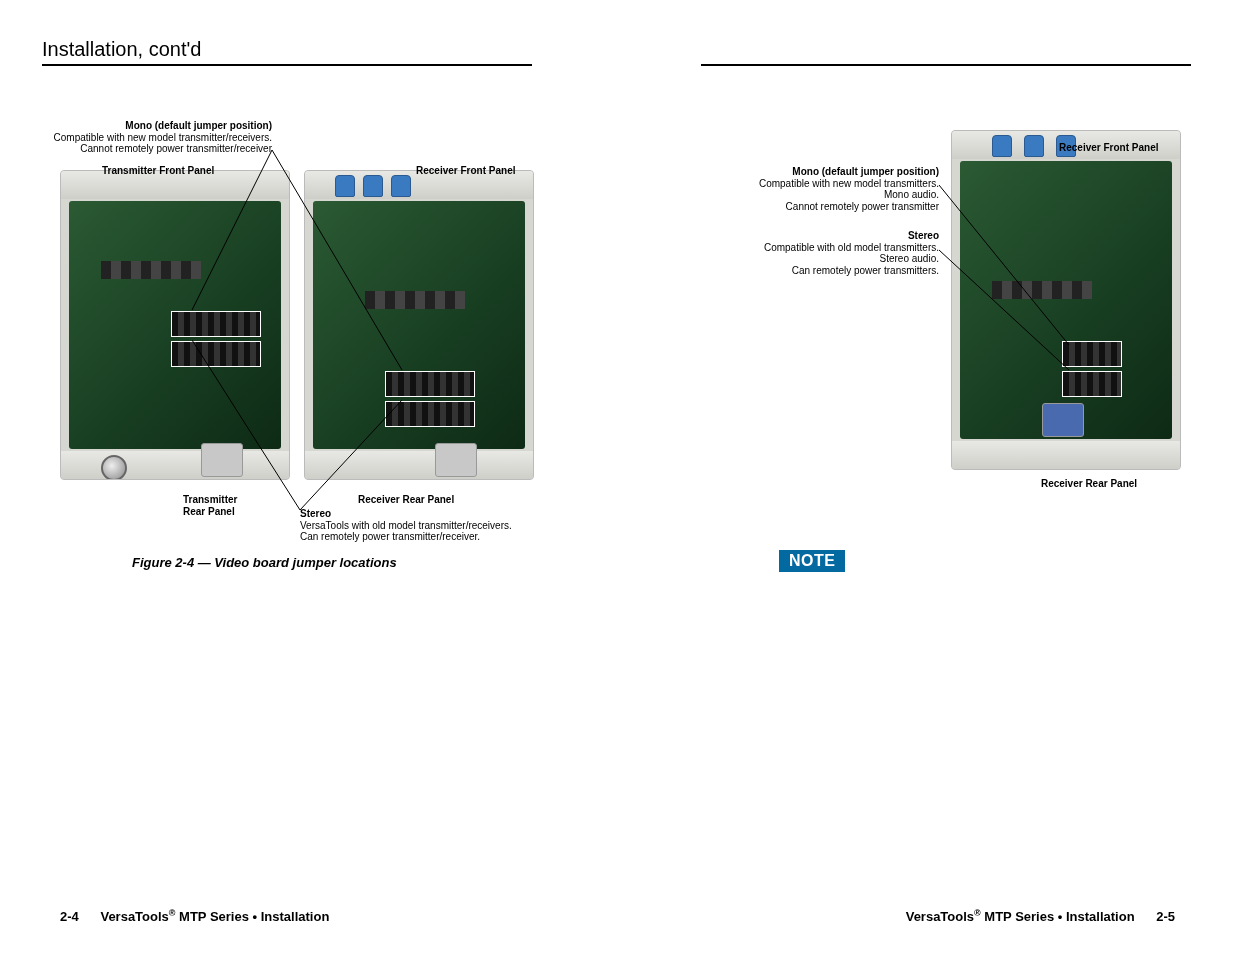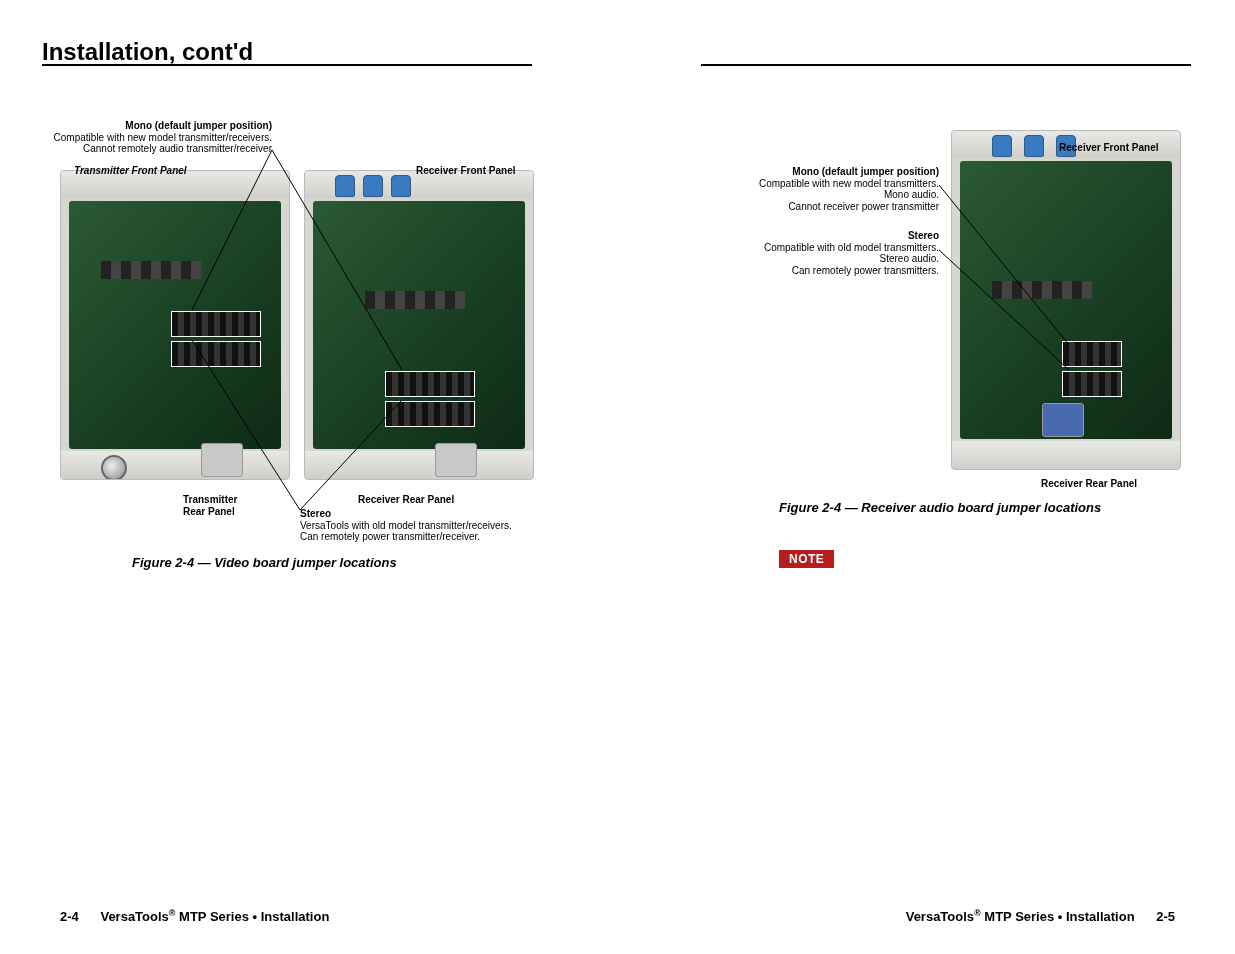--- a/index.html
+++ b/index.html
@@ -15,22 +15,22 @@
     position: absolute;
     top: 0;
     height: 954px;
   }
   .page-left  { left: 0;    width: 617px; }
   .page-right { left: 617px; width: 618px; }
 
   .section-title {
     position: absolute;
     left: 42px; top: 38px;
-    font-size: 24px;
-    font-weight: bold;
+    font-size: 20px;
+    font-weight: normal;
     font-family: Arial, Helvetica, sans-serif;
   }
   .section-rule {
     position: absolute;
     left: 42px; top: 64px;
     width: 490px; height: 2px;
     background: #000;
   }
   .section-rule.right { left: 84px; }
 
@@ -114,22 +114,22 @@
 
   
   svg.overlay {
     position: absolute; left:0; top:0; width:100%; height:100%;
     pointer-events: none;
   }
   svg.overlay line { stroke:#000; stroke-width:1; }
 
   .note-badge {
     position: absolute;
-    background: #b91c1c; color: #fff;
-    font-size: 12px; font-weight: bold;
+    background: #0369a1; color: #fff;
+    font-size: 16px; font-weight: bold;
     padding: 2px 10px;
     letter-spacing: 0.5px;
   }
 
   
   .footer {
     position: absolute;
     bottom: 30px;
     font-size: 13px;
     font-weight: bold;
@@ -169,24 +169,24 @@
       <div class="knob" style="left:86px; top:4px;"></div>
       <div class="jumper-hdr" style="left:80px; top:200px;"></div>
       <div class="jumper-hdr" style="left:80px; top:230px;"></div>
       <div class="chipsrow" style="left:60px; top:120px;"></div>
       <div class="rj" style="left:130px; bottom:2px;"></div>
     </div>
 
     <div class="anno right" style="left:0; top:10px; width:230px;">
       <span class="b">Mono (default jumper position)</span><br>
       <span>Compatible with new model transmitter/receivers.</span><br>
-      <span>Cannot remotely audio transmitter/receiver</span>
-    </div>
-
-    <div class="anno" style="left:32px; top:55px; width:160px;font-style:italic;">
+      <span>Cannot remotely power transmitter/receiver</span>
+    </div>
+
+    <div class="anno" style="left:60px; top:55px; width:160px;">
       <span class="b">Transmitter Front Panel</span>
     </div>
     <div class="anno" style="left:374px; top:55px; width:160px;">
       <span class="b">Receiver Front Panel</span>
     </div>
 
     <div class="anno" style="left:141px; top:384px; width:80px;">
       <span class="b">Transmitter</span><br>
       <span class="b">Rear Panel</span>
     </div>
@@ -241,36 +241,35 @@
       <span class="b">Receiver Front Panel</span>
     </div>
     <div class="anno" style="left:300px; top:368px; width:180px; text-align:center;">
       <span class="b">Receiver Rear Panel</span>
     </div>
 
     <div class="anno right" style="left:0; top:56px; width:240px;">
       <span class="b">Mono (default jumper position)</span><br>
       <span>Compatible with new model transmitters.</span><br>
       <span>Mono audio.</span><br>
-      <span>Cannot receiver power transmitter</span>
+      <span>Cannot remotely power transmitter</span>
     </div>
 
     <div class="anno right" style="left:0; top:120px; width:240px;">
       <span class="b">Stereo</span><br>
       <span>Compatible with old model transmitters.</span><br>
       <span>Stereo audio.</span><br>
       <span>Can remotely power transmitters.</span>
     </div>
 
     <svg class="overlay" viewBox="0 0 500 460">
       <line x1="240" y1="75" x2="370" y2="235"></line>
       <line x1="240" y1="140" x2="370" y2="260"></line>
     </svg>
 
-    <div class="fig-caption" style="left:80px; top:390px; width:330px;">Figure 2-4 — Receiver audio board jumper locations</div>
 
     <div class="note-badge" style="left:80px; top:440px;">NOTE</div>
   </div>
 
   <div class="footer footer-right">
     <span>VersaTools</span><span class="reg">®</span><span> MTP Series • Installation</span>
     <span class="pagenum">2-5</span>
   </div>
 </div>
 

